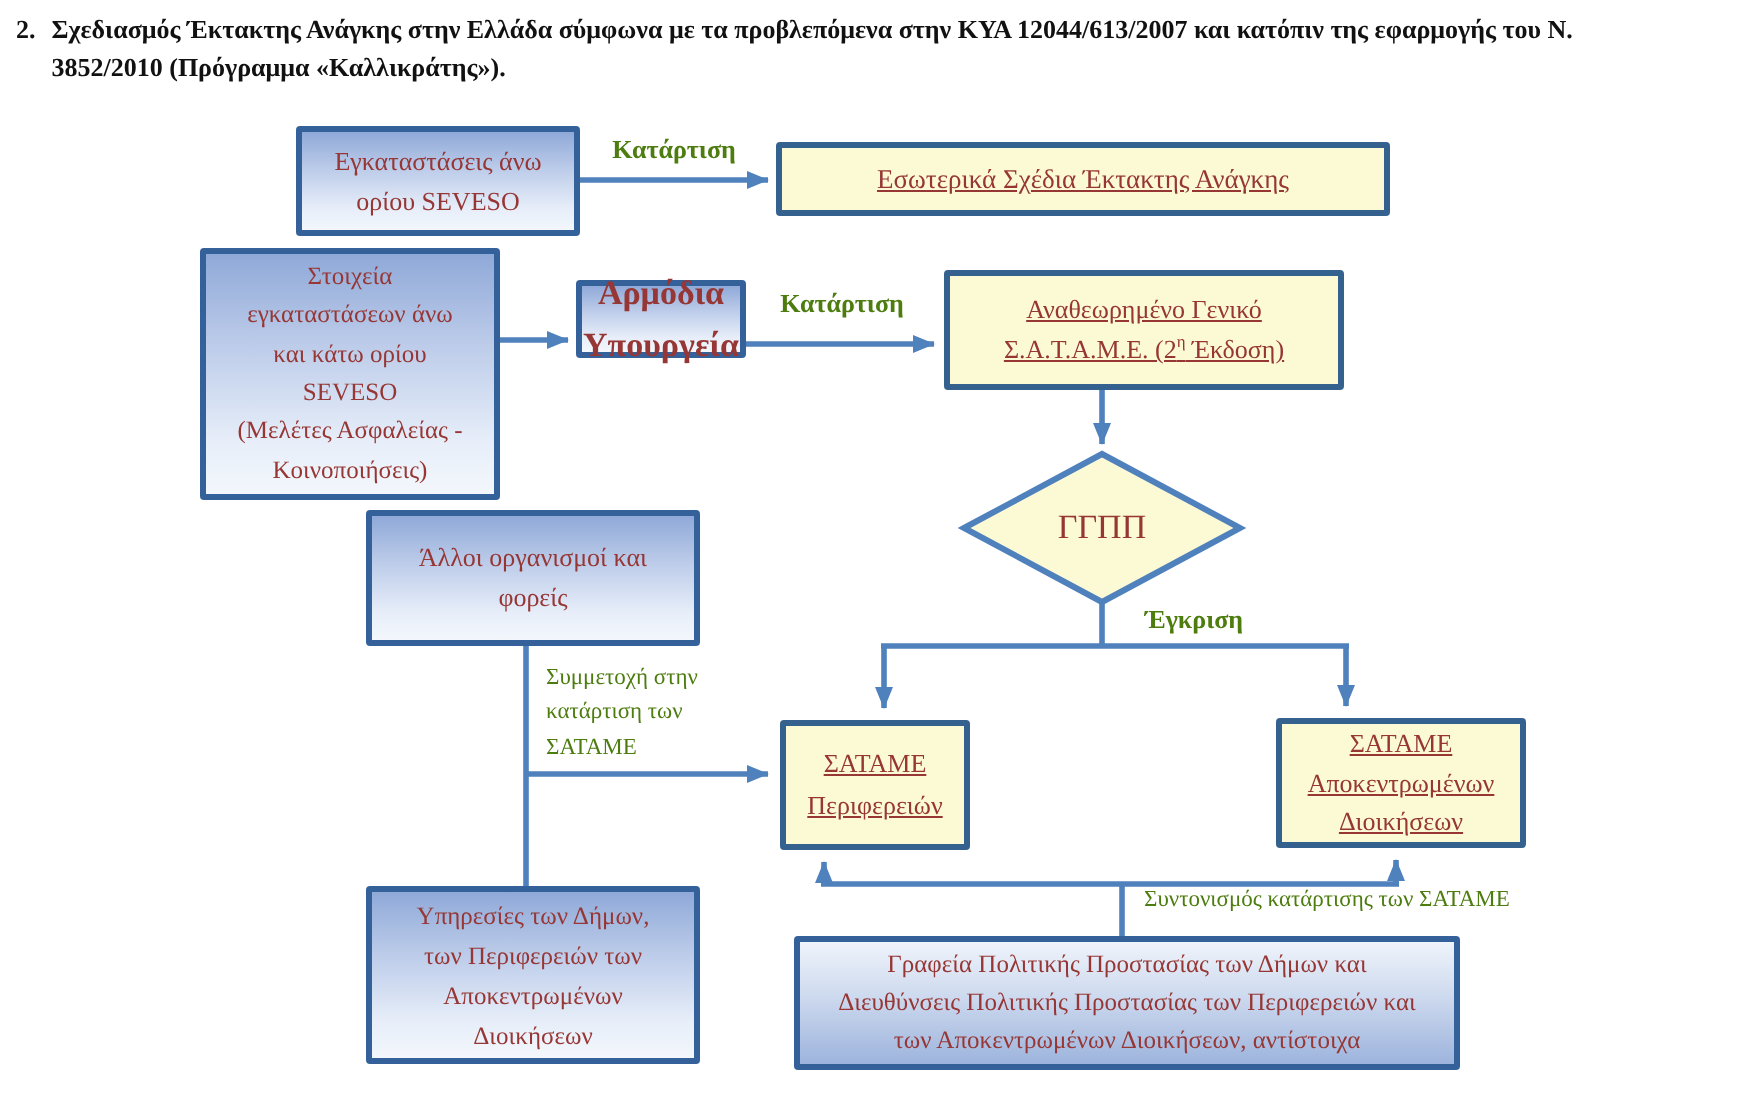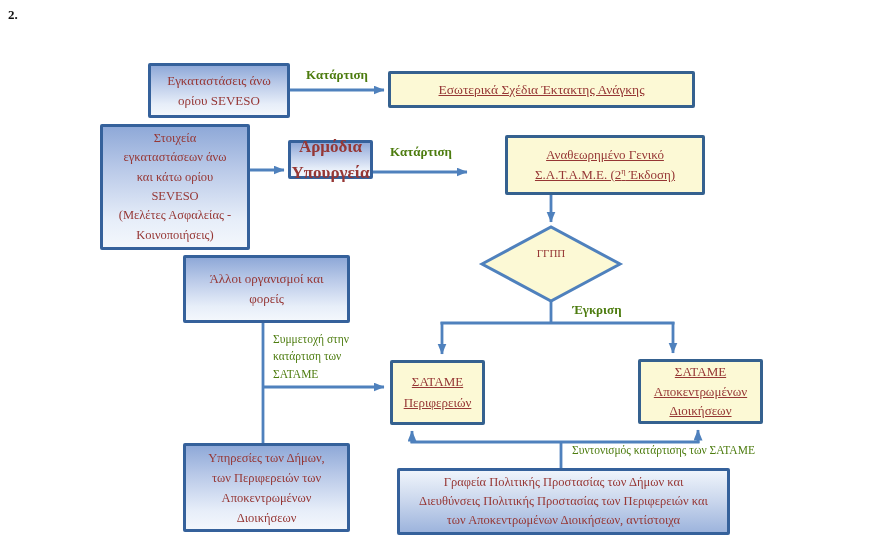--- a/index.html
+++ b/index.html
@@ -23,48 +23,50 @@
     color:#963735;border:3px solid #35619b;border-radius:2px;
   }
   .node .label{white-space:pre-line;}
   .blue{background:linear-gradient(180deg,#8fa9d8 0%,#b9c9e8 35%,#e7eef9 78%,#f3f7fc 100%);}
   .blue-rev{background:linear-gradient(180deg,#eff4fb 0%,#cdd9ee 45%,#9db4dd 100%);}
   .yellow{background:#fcf9d5;border-color:#35618f;text-decoration:underline;}
   .n-seveso-upper{left:148px;top:63px;width:142px;height:55px;font-size:13px;line-height:1.5;}
   .n-internal-plans{left:388px;top:71px;width:307px;height:37px;font-size:13.5px;}
   .n-facilities-data{left:100px;top:124px;width:150px;height:126px;font-size:12.5px;line-height:1.55;}
   .n-ministries{left:288px;top:140px;width:85px;height:39px;font-size:17px;line-height:1.5;font-weight:bold;}
-  .n-revised-satame{left:472px;top:135px;width:200px;height:60px;font-size:13px;line-height:1.55;margin-left:33px;}
+  .n-revised-satame{left:472px;top:135px;width:200px;height:60px;font-size:13px;line-height:1.55;}
   .n-other-orgs{left:183px;top:255px;width:167px;height:68px;font-size:13px;line-height:1.55;}
   .n-satame-regions{left:390px;top:360px;width:95px;height:65px;font-size:13px;line-height:1.6;}
   .n-satame-decentralized{left:638px;top:359px;width:125px;height:65px;font-size:13px;line-height:1.5;}
   .n-municipal-services{left:183px;top:443px;width:167px;height:89px;font-size:12.5px;line-height:1.6;}
   .n-civil-protection{left:397px;top:468px;width:333px;height:67px;font-size:12.5px;line-height:1.5;align-items:center;}
   .diamond-label{
     position:absolute;z-index:2;left:482px;top:247px;width:138px;height:34px;
-    display:flex;align-items:flex-start;justify-content:center;
-    color:#963735;font-size:11px;
+    display:flex;align-items:center;justify-content:center;
+    color:#963735;font-size:17px;
   }
   sup{font-size:0.65em;line-height:0;}
   
   .elabel{position:absolute;z-index:2;color:#4d7c0f;}
   .elabel.bold{font-weight:bold;font-size:13px;}
   .el-katartisi-1{left:296px;top:67px;width:82px;text-align:center;}
   .el-katartisi-2{left:377px;top:144px;width:88px;text-align:center;}
   .el-egkrisi{left:557px;top:302px;width:80px;text-align:center;}
   .el-symmetochi{left:273px;top:331px;width:100px;font-size:11.5px;line-height:1.5;white-space:pre-line;}
   .el-syntonismos{left:572px;top:444px;width:250px;text-align:left;font-size:11.5px;}
 </style>
 </head>
 <body>
 
 <div class="canvas">
 
   <div class="title">
     <span class="num">2.</span>
+    <span class="txt">Σχεδιασμός Έκτακτης Ανάγκης στην Ελλάδα σύμφωνα με τα προβλεπόμενα στην ΚΥΑ 12044/613/2007 και κατόπιν της εφαρμογής του Ν.
+3852/2010 (Πρόγραμμα «Καλλικράτης»).</span>
   </div>
 
   <svg class="edges" width="874" height="548" viewBox="0 0 874 548">
     <defs>
       <marker id="ah" markerUnits="userSpaceOnUse" markerWidth="12" markerHeight="10" refX="10.5" refY="4.5" orient="auto">
         <path d="M0,0 L11,4.5 L0,9 Z" fill="#4f81bd"></path>
       </marker>
     </defs>
     <g stroke="#4f81bd" stroke-width="2.8" fill="none">
       <line x1="290" y1="90" x2="384" y2="90" marker-end="url(#ah)"></line>

